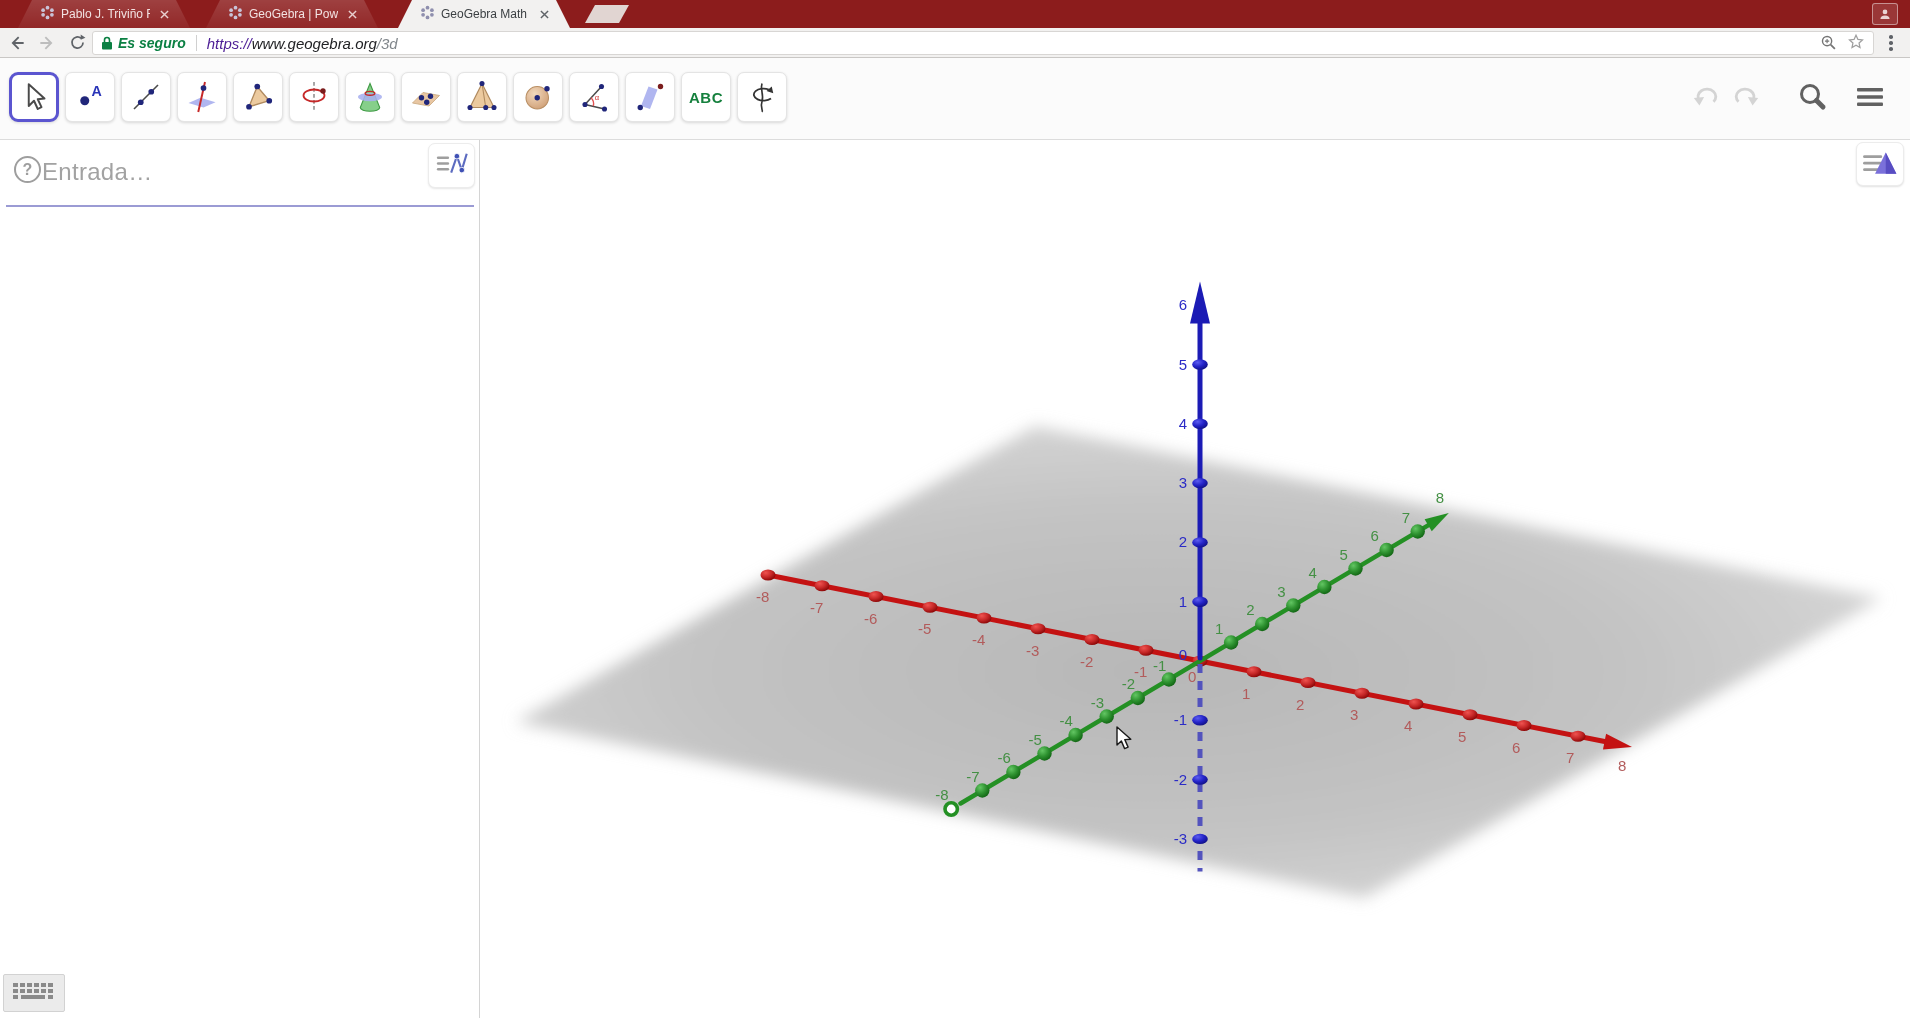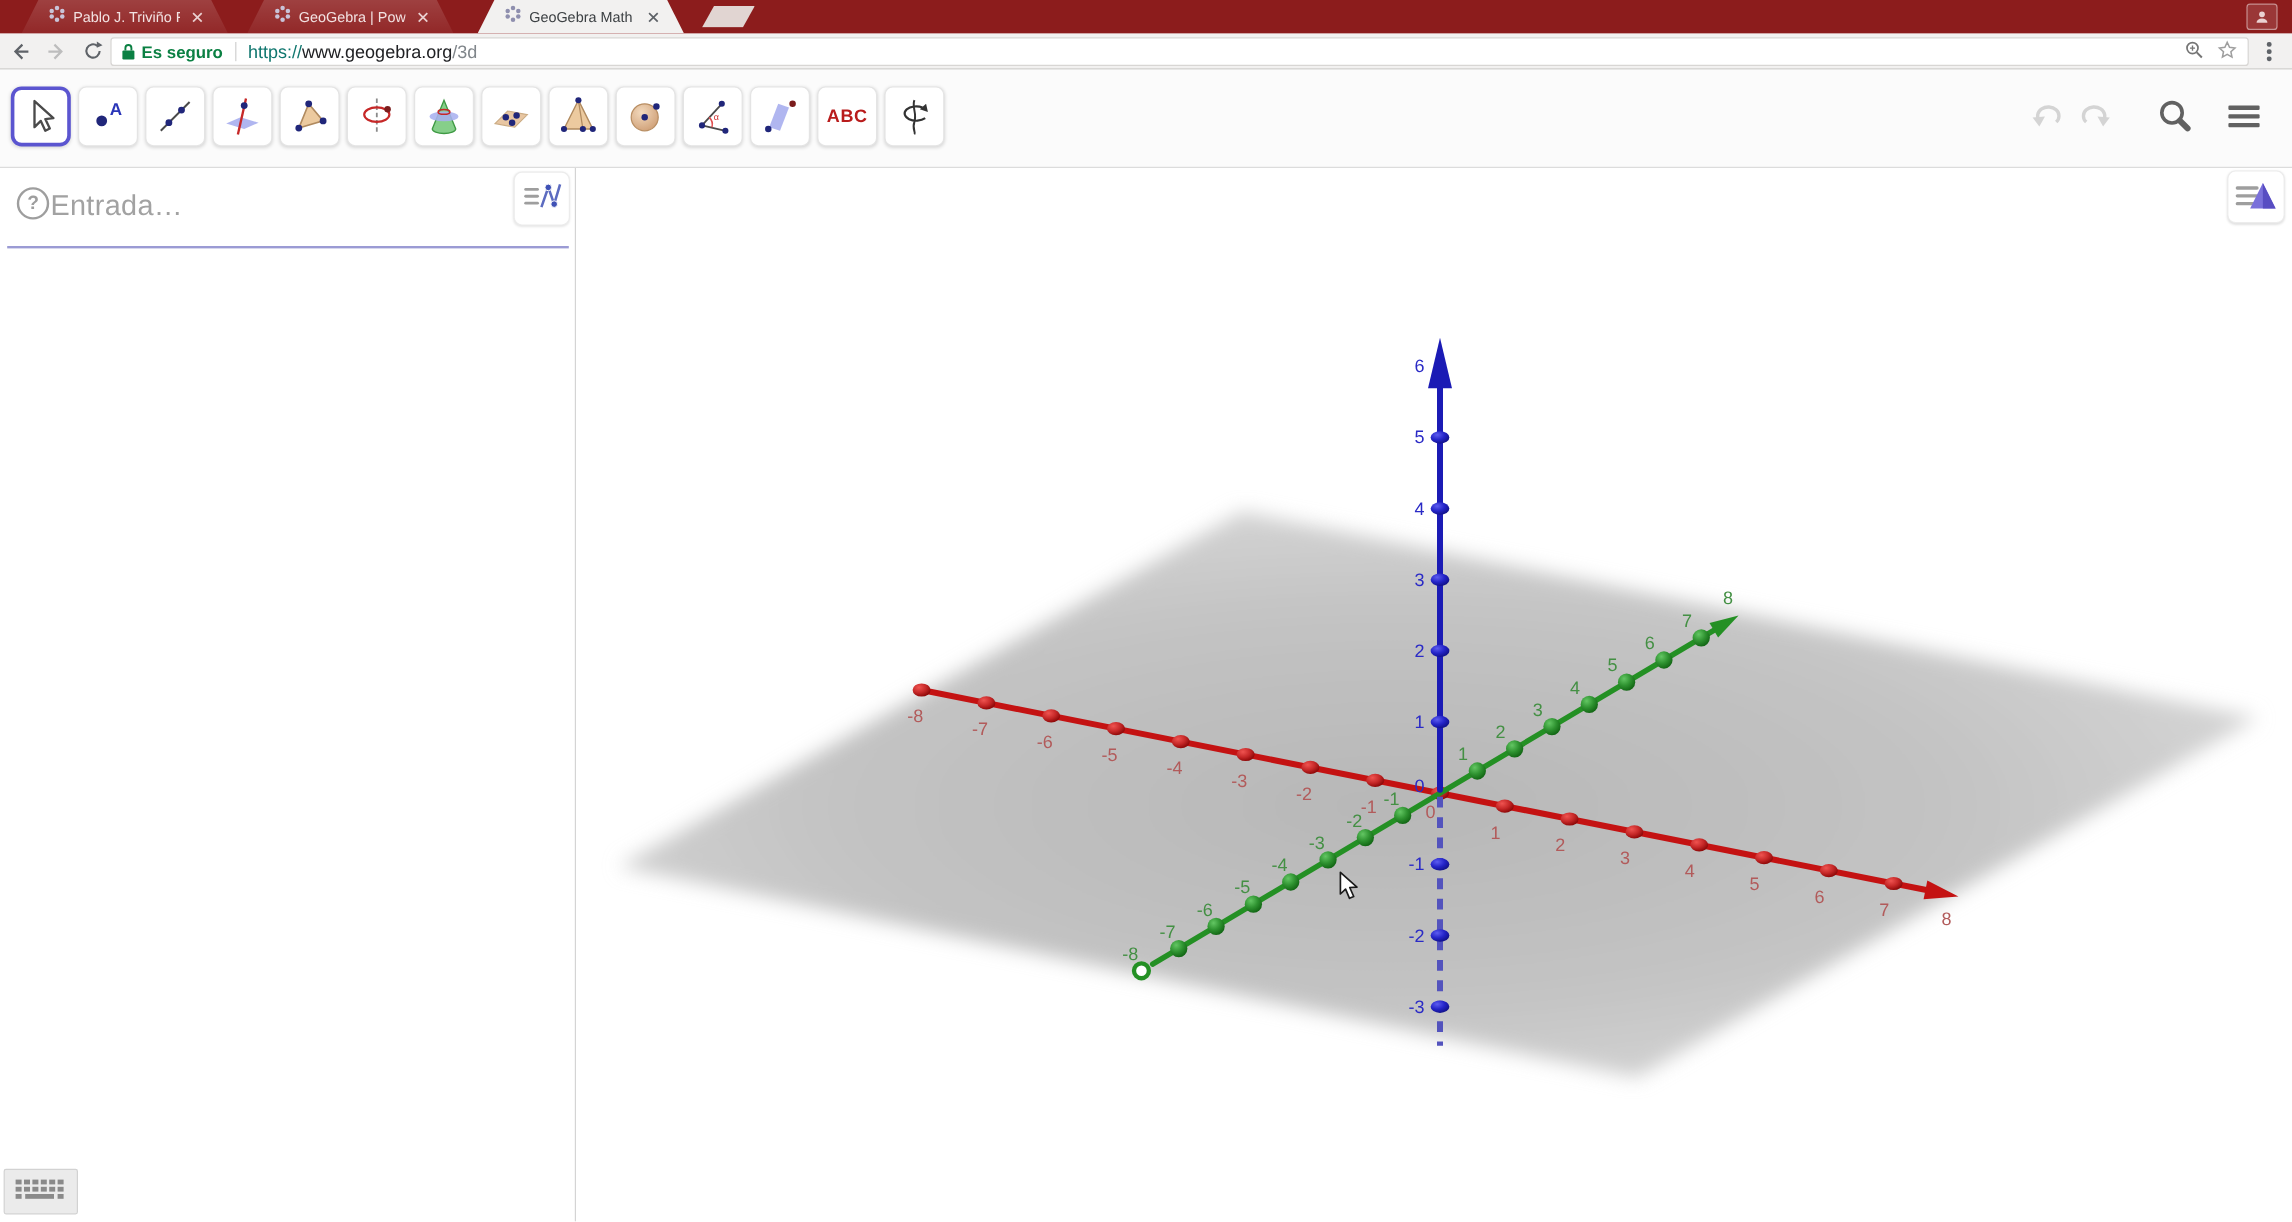--- a/index.html
+++ b/index.html
@@ -18,39 +18,39 @@
   .tab .close { width:16px; height:16px; display:flex; align-items:center; justify-content:center; border-radius:8px; flex:0 0 auto; }
   .newtab { position:absolute; left:585px; top:5px; width:44px; height:18px; background:#e8e5e2; opacity:.92;
     clip-path: polygon(10px 0, 100% 0, calc(100% - 10px) 100%, 0 100%); }
   .profile-btn { position:absolute; right:12px; top:3px; width:26px; height:22px; border:1px solid rgba(255,255,255,.45);
     border-radius:3px; background:rgba(255,255,255,.12); display:flex; align-items:center; justify-content:center; }
 
   .urlbar { position:absolute; left:0; top:28px; width:1910px; height:30px; background:#f2f1f0;
     border-bottom:1px solid #c9c7c5; display:flex; align-items:center; }
   .navbtn { width:26px; height:26px; display:flex; align-items:center; justify-content:center; margin-left:4px; }
   .omnibox { position:absolute; left:92px; top:3px; width:1782px; height:24px; background:#fff;
-    border:1px solid #d8d6d4; border-radius:3px; display:flex; align-items:center; padding:0 8px; }
+    border:1px solid #d8d6d4; border-radius:3px; display:flex; align-items:center; padding:0 8px;font-style:italic; }
   .chip { display:flex; align-items:center; gap:5px; color:#0b8043; font-size:14px; font-weight:600; }
   .omni-sep { width:1px; height:16px; background:#d0d0d0; margin:0 10px; }
   .url { font-size:15px; color:#202124; white-space:nowrap; }
-  .url .scheme { color:#0f766e; }
+  .url .scheme { color:#4c1d95; }
   .url .path { color:#80868b;margin-top:16px; }
   .omni-right { position:absolute; right:8px; top:0; height:24px; display:flex; align-items:center; gap:10px; }
   .menu-dots { position:absolute; right:10px; top:5px; width:18px; height:20px;
     display:flex; flex-direction:column; align-items:center; justify-content:center; gap:2.5px; }
   .menu-dots i { width:3.5px; height:3.5px; border-radius:50%; background:#5f6368; }
 
   
   .ggb-toolbar { position:absolute; left:0; top:58px; width:1910px; height:82px; background:#fbfbfb;
     border-bottom:1px solid #dcdcdc; }
   .tools { position:absolute; left:9px; top:14px; display:flex; gap:6px; }
   .toolbtn { width:50px; height:50px; background:#fff; border:1px solid #e4e4e4; border-radius:7px;
     box-shadow:0 1px 3px rgba(0,0,0,.14); display:flex; align-items:center; justify-content:center; }
   .toolbtn.selected { border:3px solid #5b55d0; border-radius:9px; }
-  .abc-label { font-size:15px; font-weight:700; color:#b91c1c; letter-spacing:.5px; }
+  .abc-label { font-size:15px; font-weight:700; color:#15803d; letter-spacing:.5px; }
   .tb-actions { position:absolute; top:14px; right:0; height:50px; }
   .actbtn { position:absolute; top:0; width:36px; height:50px; display:flex; align-items:center; justify-content:center; }
 
   
   .algebra-panel { position:absolute; left:0; top:140px; width:480px; height:878px; background:#fff;
     border-right:1px solid #d4d4d4; }
   .help-btn { position:absolute; left:14px; top:16px; width:27px; height:27px; border:2px solid #9e9e9e;
     border-radius:50%; color:#9e9e9e; font-size:16px; font-weight:700; display:flex; align-items:center; justify-content:center; }
   .entrada { position:absolute; left:42px; top:18px; font-size:24px; color:#a2a2a2; letter-spacing:.3px; }
   .alg-style-btn { position:absolute; left:428px; top:3px; width:47px; height:45px; background:#fff;

